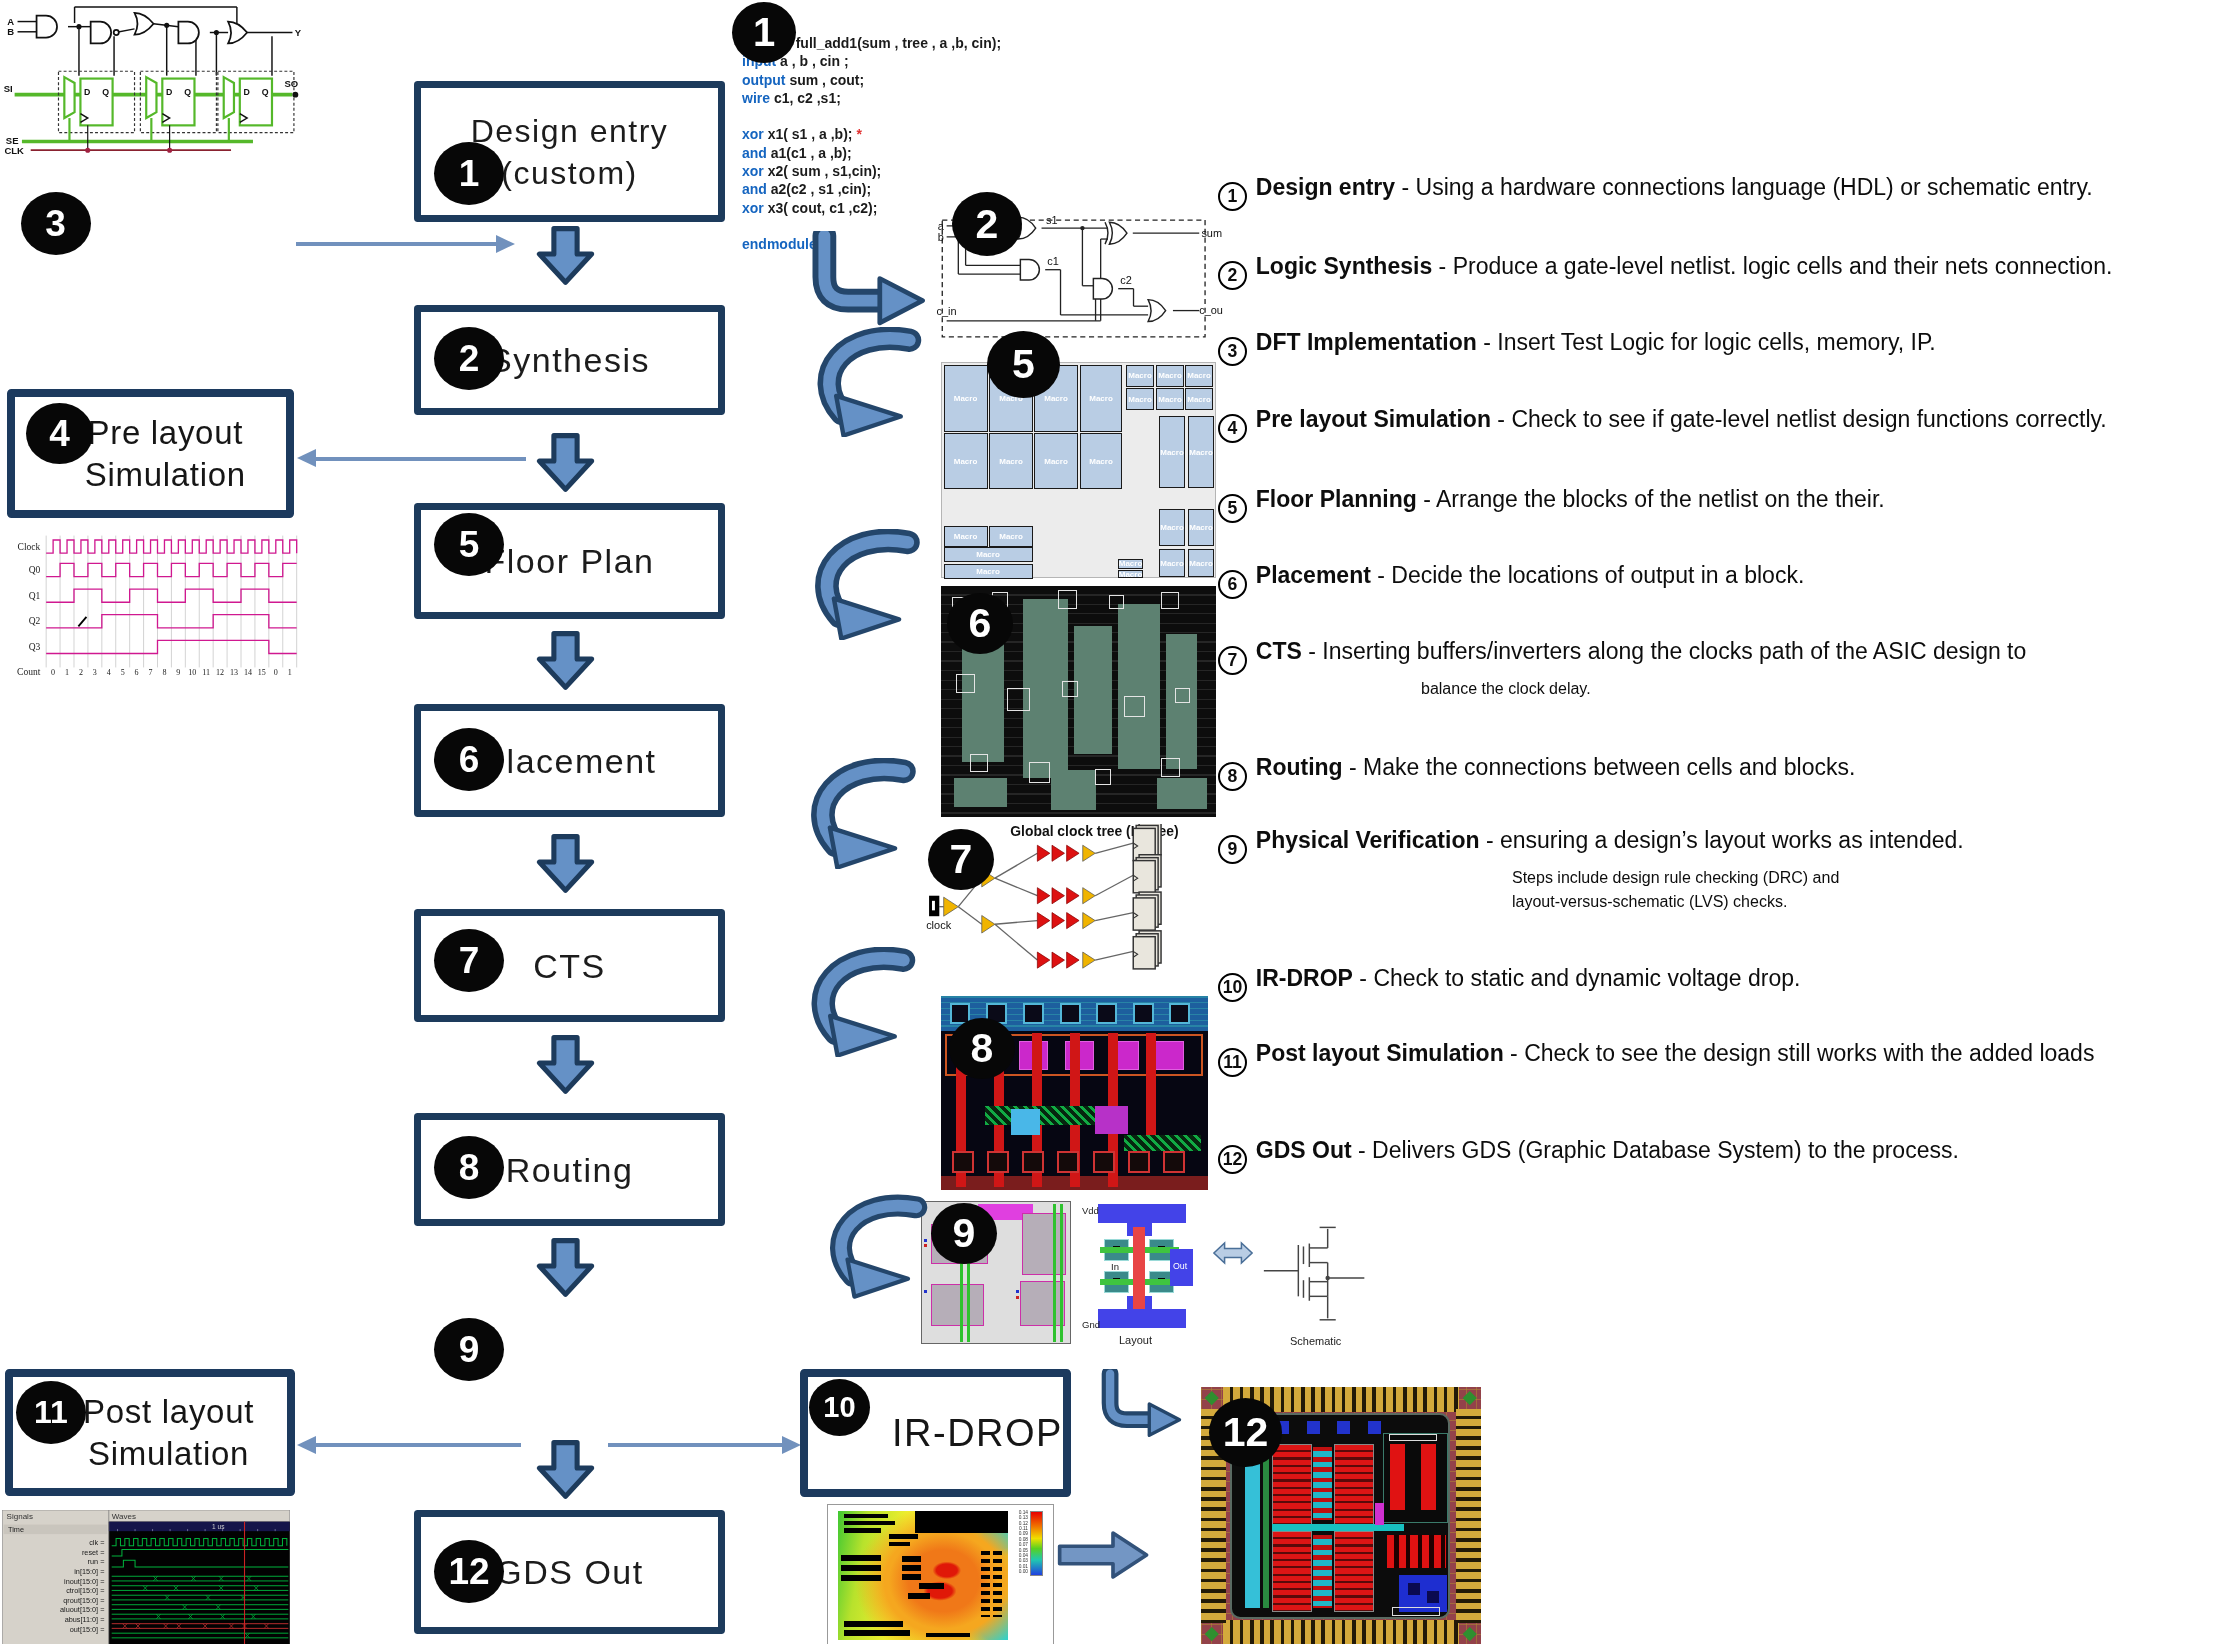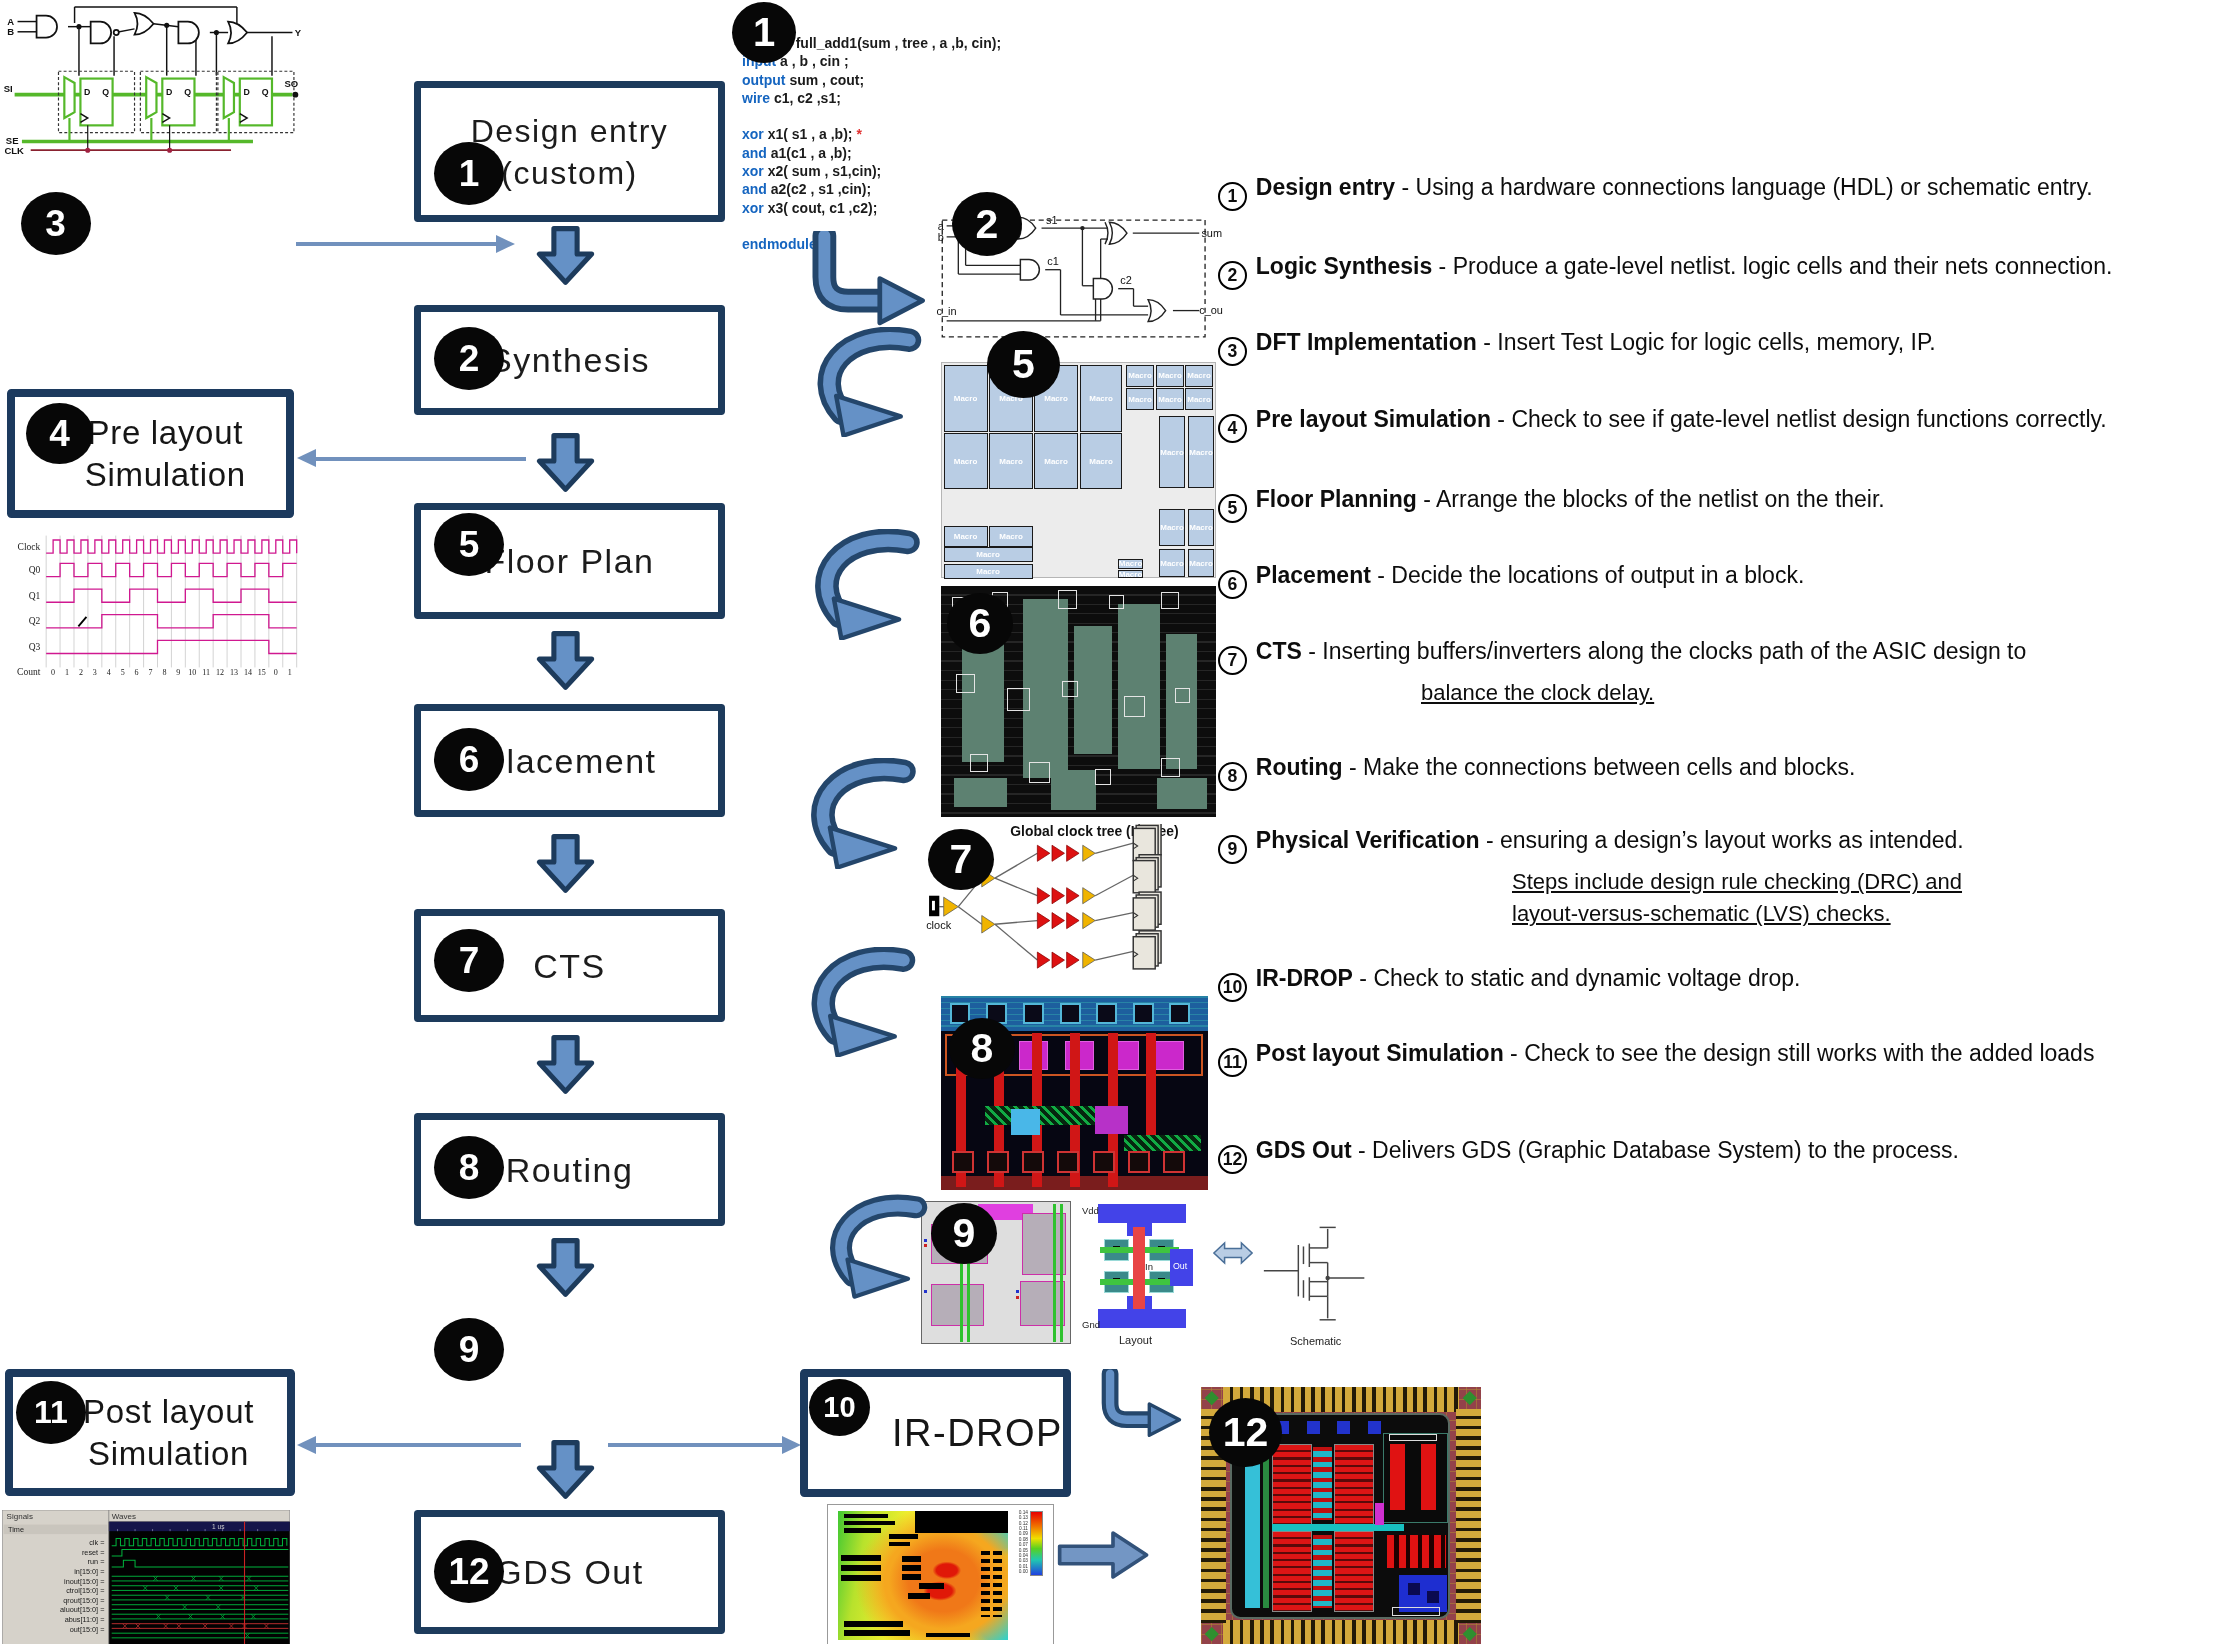--- a/index.html
+++ b/index.html
@@ -25,21 +25,21 @@
   .head-r{position:absolute;width:0;height:0;border-top:9.5px solid transparent;
           border-bottom:9.5px solid transparent;border-left:19px solid #7191bd;z-index:1;}
   .head-l{position:absolute;width:0;height:0;border-top:9.5px solid transparent;
           border-bottom:9.5px solid transparent;border-right:19px solid #7191bd;z-index:1;}
   
   .rp-item{position:absolute;left:1218px;white-space:nowrap;font-size:23px;color:#0d0d0d;z-index:2;}
   .rp-circle{display:inline-flex;width:29px;height:29px;border:2.6px solid #000;border-radius:50%;
              align-items:center;justify-content:center;font-size:17.6px;font-weight:bold;
              box-sizing:border-box;margin-right:8.8px;vertical-align:-6.6px;background:#fff;}
   .rp-name{font-weight:bold;}
-  .rp-cont{font-size:22px;color:#0d0d0d;margin-top:5.9px;text-decoration:underline;}
+  .rp-cont{font-size:16px;color:#0d0d0d;margin-top:5.9px;}
   
   #code-lines{position:absolute;left:742px;top:34px;z-index:2;}
   .code-line{font-size:14px;line-height:18.3px;color:#1b1b1b;white-space:pre;font-weight:600;}
   .code-kw{color:#1565c0;font-weight:bold;}
   .code-star{color:#e03030;font-weight:bold;}
   
   #floorplan{position:absolute;left:941px;top:362px;width:275px;height:216px;background:#ececec;
              border:1.5px solid #b5b5b5;box-sizing:border-box;z-index:2;}
   .macro{position:absolute;background:#b9cde4;border:1.5px solid #1a1a1a;color:#fff;font-weight:bold;
          font-size:8px;display:flex;align-items:center;justify-content:center;box-sizing:border-box;}
@@ -613,21 +613,21 @@
     <div class="contact" style="left:31px;top:76px;"></div>
       <div class="contact" style="left:76px;top:76px;"></div>
     <div class="gstrip" style="left:17.6px;top:45px;width:34px;height:5.9px;"></div>
     <div class="gstrip" style="left:63px;top:45px;width:34px;height:5.9px;"></div>
     <div class="gstrip" style="left:17.6px;top:77px;width:34px;height:5.9px;"></div>
     <div class="gstrip" style="left:63px;top:77px;width:34px;height:5.9px;"></div>
     <div class="abs" style="left:51px;top:25px;width:11.7px;height:82px;background:#e84545;"></div>
     <div class="blue" style="left:88px;top:47px;width:23.4px;height:37px;"></div>
     <div class="cap" style="left:0px;top:2.9px;font-size:9.5px;">Vdd</div>
     <div class="cap" style="left:0px;top:117px;font-size:9.5px;">Gnd</div>
-    <div class="cap" style="left:29px;top:59px;font-size:9.5px;margin-left:34px;">In</div>
+    <div class="cap" style="left:29px;top:59px;font-size:9.5px;">In</div>
     <div class="cap" style="left:91px;top:59px;font-size:8.8px;color:#fff;">Out</div>
   </div>
   <div class="cap" style="left:1119px;top:1334px;">Layout</div>
 
   <svg class="abs" style="left:1212px;top:1240px;z-index:2" width="42" height="26" viewBox="0 0 50 34">
     <polygon points="0,17 14,4 14,11 36,11 36,4 50,17 36,30 36,23 14,23 14,30" fill="#b9cde4" stroke="#4a6f98" stroke-width="2"></polygon>
   </svg>
 
   <svg class="abs" style="left:1258px;top:1201px;background:#fff;z-index:2" width="132" height="132" viewBox="0 0 180 180">
     <g stroke="#444" stroke-width="2" fill="none">

